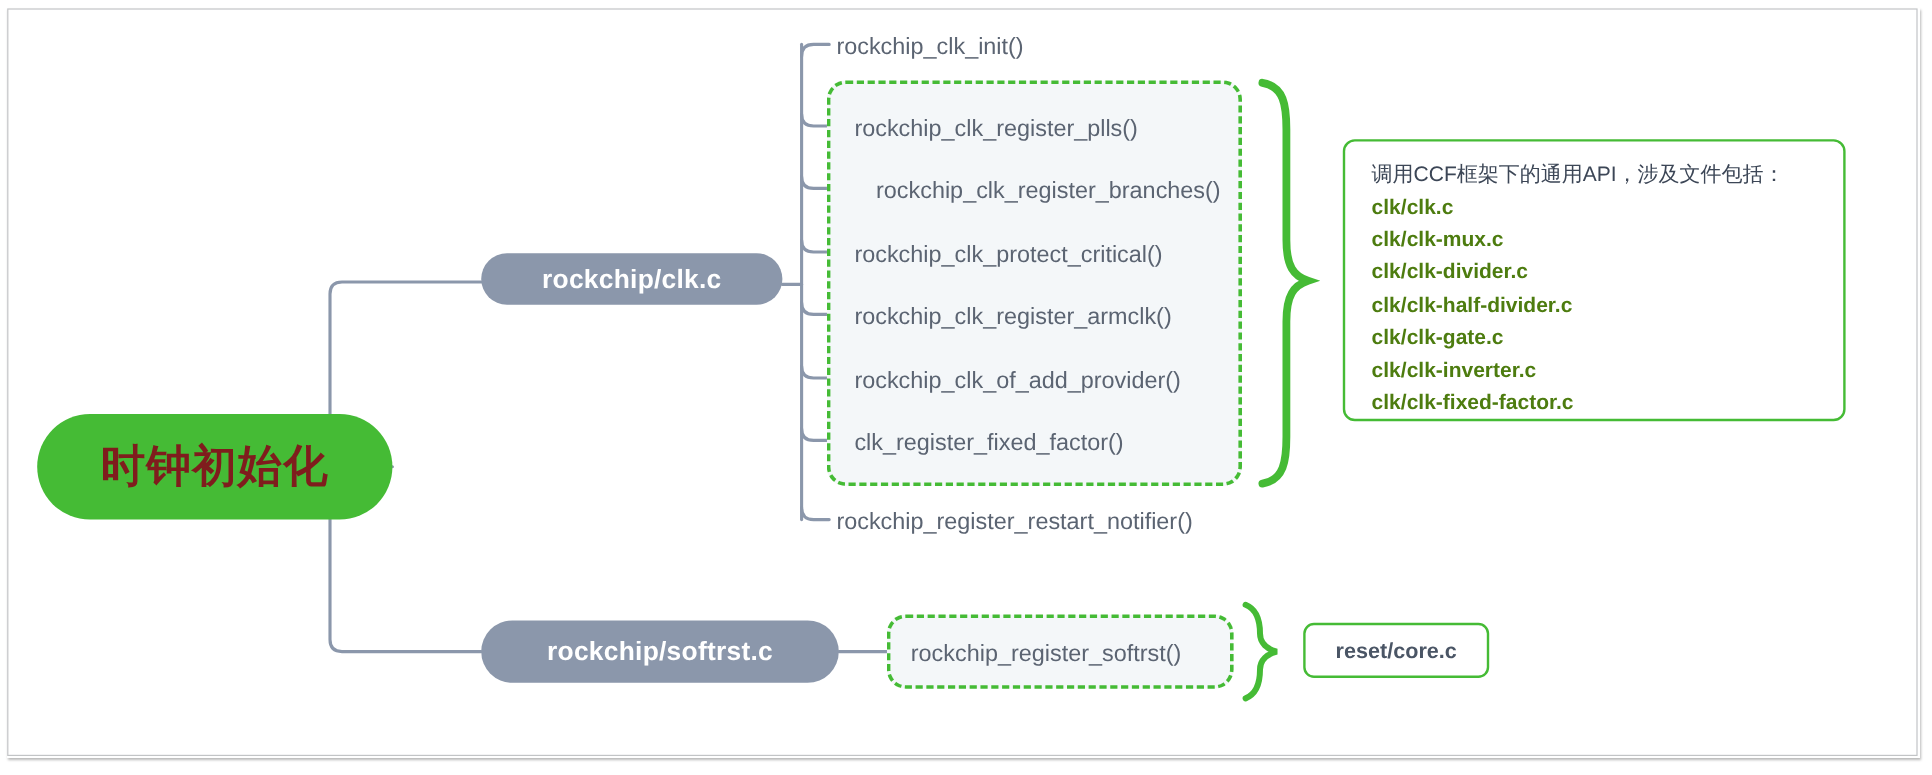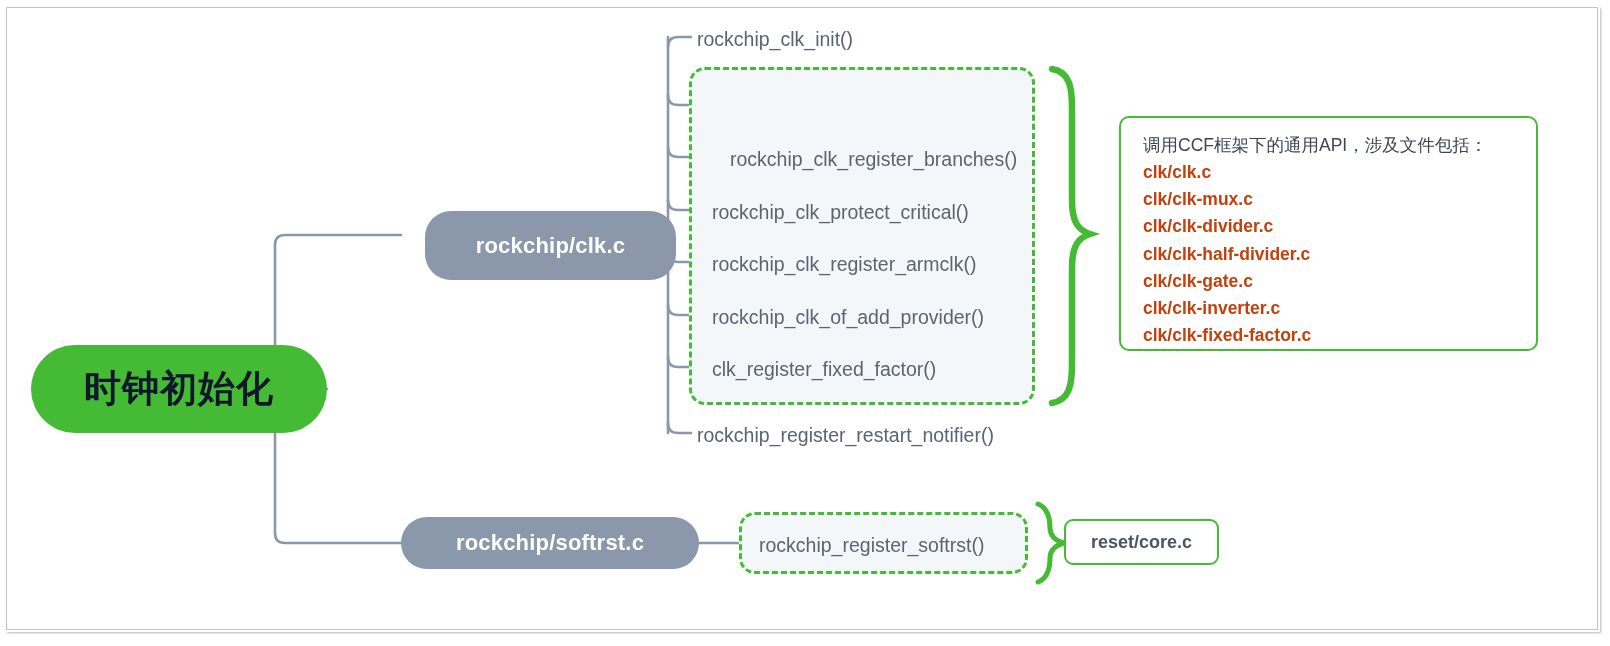--- a/index.html
+++ b/index.html
@@ -55,40 +55,40 @@
   }
 
   .root-node {
     left: 31px;
     top: 345px;
     width: 296px;
     height: 88px;
     background: #45bb35;
     border-radius: 44px;
     justify-content: center;
-    color: #0f172a;
+    color: #7f1d1d;
     font-size: 37px;
     font-weight: bold;
     letter-spacing: 1px;
   }
 
   .branch-node {
     background: #8b97ab;
     border-radius: 26px;
     justify-content: center;
     color: #ffffff;
     font-size: 22px;
     font-weight: bold;
     letter-spacing: 0.2px;
   }
   .branch-node.n-clk {
-    left: 425px;
+    left: 401px;
     top: 211px;
     width: 251px;
-    height: 69px;
+    height: 43px;
   }
   .branch-node.n-softrst {
     left: 401px;
     top: 517px;
     width: 298px;
     height: 52px;
   }
 
   
   .leaf {
@@ -136,29 +136,29 @@
   #annotation-box .ann-head {
     font-size: 17.5px;
     font-weight: normal;
     color: #3c4656;
     line-height: 1.55;
     white-space: nowrap;
   }
   #annotation-box .ann-line {
     font-size: 17.5px;
     font-weight: bold;
-    color: #c2410c;
+    color: #4d7c0f;
     line-height: 1.55;
     white-space: nowrap;
   }
 
   
   #reset-core-box {
     position: absolute;
-    left: 1064px;
+    left: 1086px;
     top: 519px;
     width: 155px;
     height: 46px;
     box-sizing: border-box;
     border: 2.5px solid #45bb35;
     border-radius: 9px;
     background: #ffffff;
     display: flex;
     align-items: center;
     justify-content: center;
@@ -235,20 +235,21 @@
 
   <div class="node branch-node n-softrst">
     <span>rockchip/softrst.c</span>
   </div>
 
   <div class="dashed-box" id="dashed-clk"></div>
   <div class="dashed-box" id="dashed-softrst"></div>
 
   <div class="leaf" style="left:697px; top:30px;">rockchip_clk_init()</div>
 
+  <div class="leaf" style="left:712px; top:98px;">rockchip_clk_register_plls()</div>
 
   <div class="leaf" style="left:730px; top:150px;">rockchip_clk_register_branches()</div>
 
   <div class="leaf" style="left:712px; top:203px;">rockchip_clk_protect_critical()</div>
 
   <div class="leaf" style="left:712px; top:255px;">rockchip_clk_register_armclk()</div>
 
   <div class="leaf" style="left:712px; top:308px;">rockchip_clk_of_add_provider()</div>
 
   <div class="leaf" style="left:712px; top:360px;">clk_register_fixed_factor()</div>

